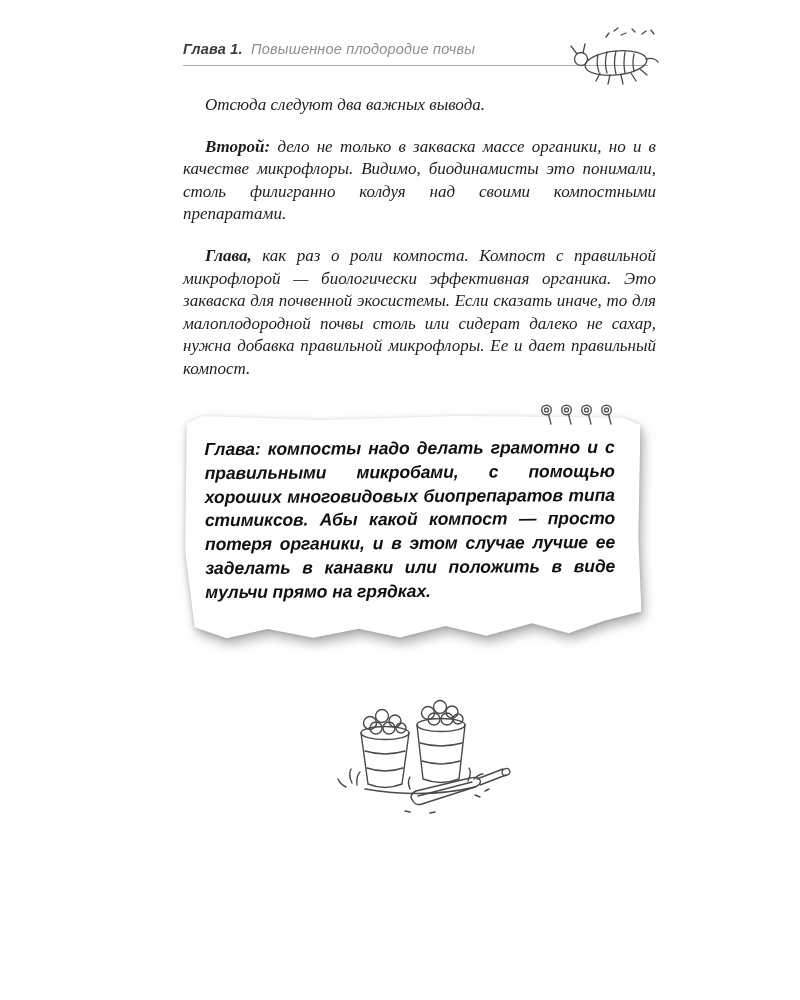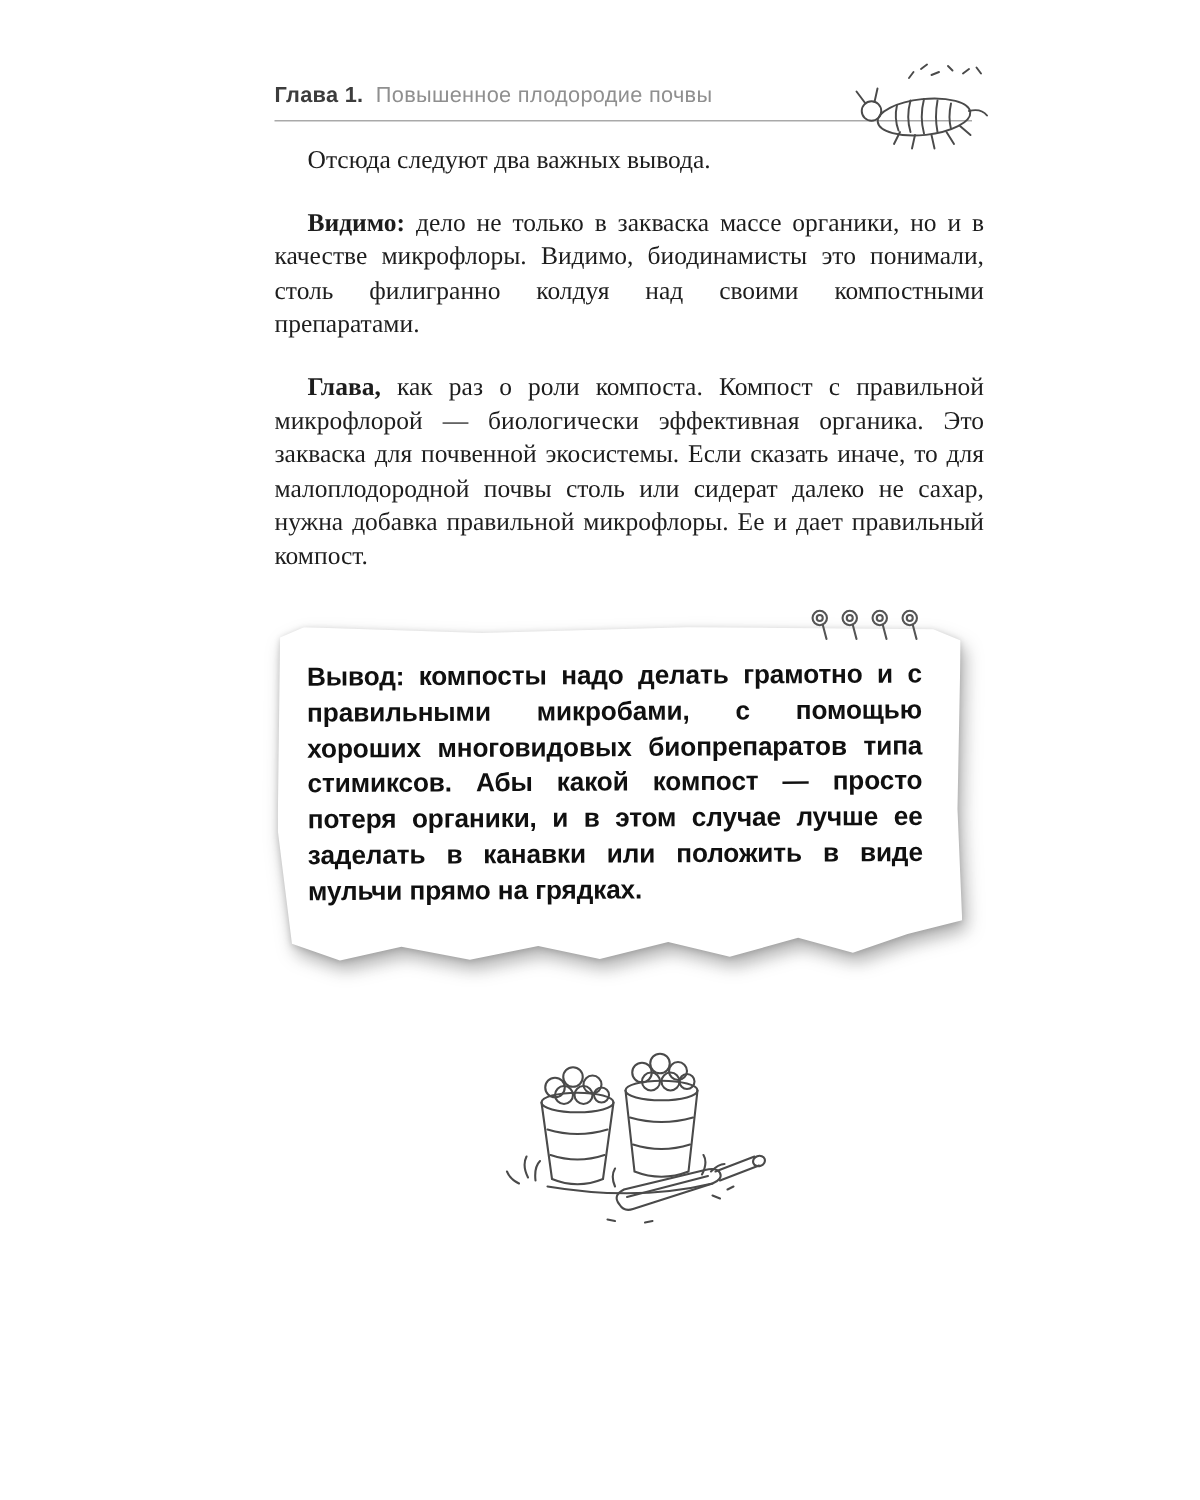--- a/index.html
+++ b/index.html
@@ -5,22 +5,23 @@
   html,body { margin:0; padding:0; background:#ffffff; }
   .page {
     position:relative;
     width:800px; height:1000px;
     background:#ffffff;
     overflow:hidden;
     font-family:"Liberation Serif", serif;
   }
   .content {
     position:absolute;
-    left:183px; top:56px;
+    left:183px; top:41px;
     width:473px;
+    font-style:italic;
   }
 
   
   .chapter-header { position:relative; }
   .header-text {
     font-family:"Liberation Sans", sans-serif;
     font-size:14.5px;
     letter-spacing:0.2px;
     white-space:nowrap;
   }
@@ -30,21 +31,21 @@
     height:1px; background:#a9a9a9;
     margin-top:8px; width:465px;
   }
   .bug-doodle {
     position:absolute;
     right:-6px; top:-18px;
     z-index:1;
   }
 
   
-  .body-text { margin-top:15px; }
+  .body-text { margin-top:28px; }
   .para {
     margin:0 0 19px 0;
     text-indent:22px;
     text-align:justify;
     font-size:17px;
     line-height:1.33;
     color:#1d1d1d;
   }
   .para b { font-weight:bold; }
 
@@ -121,21 +122,21 @@
           <path d="M88,36 q8,-2 12,3"></path>
         </g>
       </svg>
     </div>
 
     <div class="body-text">
       <p class="para">
         <span>Отсюда следуют два важных вывода.</span>
       </p>
       <p class="para">
-        <b>Видимо:</b><span> дело не только в закваска массе органики, но и в качестве микрофлоры. Видимо, биодинамисты это понимали, столь филигранно колдуя над своими компостными препаратами.</span>
+        <b>Второй:</b><span> дело не только в закваска массе органики, но и в качестве микрофлоры. Видимо, биодинамисты это понимали, столь филигранно колдуя над своими компостными препаратами.</span>
       </p>
       <p class="para">
         <b>Глава,</b><span> как раз о роли компоста. Компост с правильной микрофлорой — биологически эффективная органика. Это закваска для почвенной экосистемы. Если сказать иначе, то для малоплодородной почвы столь или сидерат далеко не сахар, нужна добавка правильной микрофлоры. Ее и дает правильный компост.</span>
       </p>
     </div>
 
     <div class="note-wrap">
       <div class="rings">
         <svg width="13" height="24" viewBox="0 0 13 24">
           <g stroke="#555" stroke-width="1.4" fill="none" stroke-linecap="round">
@@ -162,21 +163,21 @@
           <g stroke="#555" stroke-width="1.4" fill="none" stroke-linecap="round">
             <circle cx="6.5" cy="7" r="4.8"></circle>
               <circle cx="6.5" cy="7" r="2"></circle>
               <path d="M8.5,11.5 L11,21"></path>
           </g>
         </svg>
       </div>
       <div class="note-shadow">
         <div class="note-paper">
           <p class="note-text">
-            <b>Вывод:</b><span> компосты надо делать грамотно и с правильными микробами, с помощью хороших многовидовых биопрепаратов типа стимиксов. Абы какой компост — просто потеря органики, и в этом случае лучше ее заделать в канавки или положить в виде мульчи прямо на грядках.</span>
+            <b>Глава:</b><span> компосты надо делать грамотно и с правильными микробами, с помощью хороших многовидовых биопрепаратов типа стимиксов. Абы какой компост — просто потеря органики, и в этом случае лучше ее заделать в канавки или положить в виде мульчи прямо на грядках.</span>
           </p>
         </div>
       </div>
     </div>
 
     <svg class="bucket-illustration" width="220" height="140" viewBox="0 0 220 140" fill="none">
       <g stroke="#4a4a4a" stroke-width="1.4" stroke-linecap="round" fill="none">
 
         <circle cx="60" cy="40" r="6.5"></circle>
           <circle cx="72" cy="33" r="6.5"></circle>

